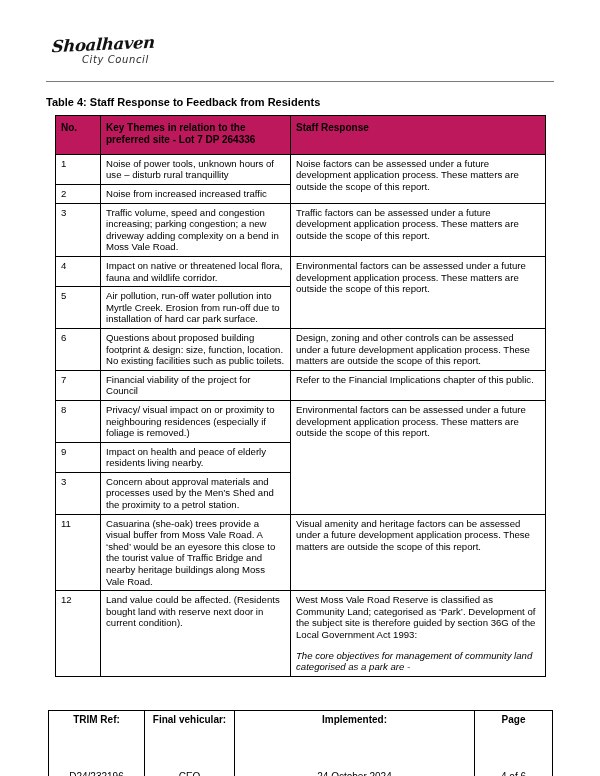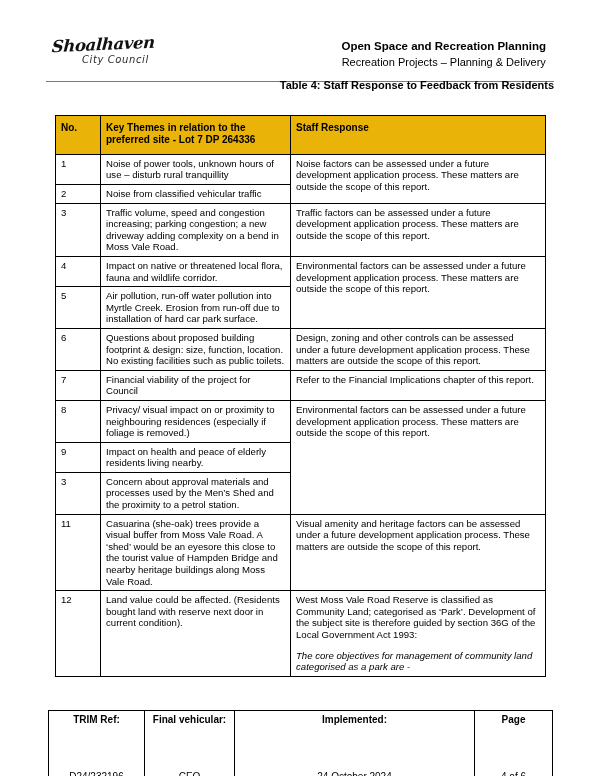--- a/index.html
+++ b/index.html
@@ -89,23 +89,23 @@
     top: 81px;
     width: 508px;
     height: 1px;
     background: #7a7a7a;
   }
 
   
   .table-caption {
     position: absolute;
     left: 46px;
-    top: 78px;
+    top: 95px;
     width: 508px;
-    text-align: right;
+    text-align: left;
     font-size: 11px;
     font-weight: bold;
     line-height: 14px;
   }
 
   
   .feedback-table {
     position: absolute;
     left: 55px;
     top: 115px;
@@ -120,21 +120,21 @@
   .feedback-table col.c-resp { width: 255px; }
 
   .feedback-table th,
   .feedback-table td {
     border: 1px solid #000000;
     vertical-align: top;
     padding: 3px 5px 3px 5px;
     text-align: left;
   }
   .feedback-table thead th {
-    background: #eab308;
+    background: #be185d;
     font-weight: bold;
     font-size: 10px;
     line-height: 12.4px;
     padding: 6px 5px 7px 5px;
   }
   .feedback-table td.no-cell {
     padding-left: 5px;
   }
   .resp-para {
     display: block;
@@ -181,24 +181,20 @@
 </style>
 </head>
 <body>
 
 <div class="page">
 
   <div class="doc-header">
     <div class="logo-block">
       <span class="logo-word">Shoalhaven</span>
       <span class="logo-sub">City Council</span>
-    </div>
-    <div class="header-text">
-      <span class="header-title">Open Space and Recreation Planning</span>
-      <span class="header-sub">Recreation Projects – Planning &amp; Delivery</span>
     </div>
   </div>
   <div class="header-rule"></div>
 
   <div class="table-caption">Table 4: Staff Response to Feedback from Residents</div>
 
   <table class="feedback-table">
     <colgroup>
       <col class="c-no">
       <col class="c-key">
@@ -214,21 +210,21 @@
     <tbody>
         <tr>
           <td class="no-cell">1</td>
           <td>Noise of power tools, unknown hours of use – disturb rural tranquillity</td>
           <td rowspan="2">
             <span class="resp-para">Noise factors can be assessed under a future development application process. These matters are outside the scope of this report.</span>
           </td>
         </tr>
         <tr>
           <td class="no-cell">2</td>
-          <td>Noise from classified vehicular traffic</td>
+          <td>Noise from increased increased traffic</td>
         </tr>
         <tr>
           <td class="no-cell">3</td>
           <td>Traffic volume, speed and congestion increasing; parking congestion; a new driveway adding complexity on a bend in Moss Vale Road.</td>
           <td>
             <span class="resp-para">Traffic factors can be assessed under a future development application process. These matters are outside the scope of this report.</span>
           </td>
         </tr>
         <tr>
           <td class="no-cell">4</td>
@@ -245,41 +241,41 @@
           <td class="no-cell">6</td>
           <td>Questions about proposed building footprint &amp; design: size, function, location. No existing facilities such as public toilets.</td>
           <td>
             <span class="resp-para">Design, zoning and other controls can be assessed under a future development application process. These matters are outside the scope of this report.</span>
           </td>
         </tr>
         <tr>
           <td class="no-cell">7</td>
           <td>Financial viability of the project for Council</td>
           <td>
-            <span class="resp-para">Refer to the Financial Implications chapter of this report.</span>
+            <span class="resp-para">Refer to the Financial Implications chapter of this public.</span>
           </td>
         </tr>
         <tr>
           <td class="no-cell">8</td>
           <td>Privacy/ visual impact on or proximity to neighbouring residences (especially if foliage is removed.)</td>
           <td rowspan="3">
             <span class="resp-para">Environmental factors can be assessed under a future development application process. These matters are outside the scope of this report.</span>
           </td>
         </tr>
         <tr>
           <td class="no-cell">9</td>
           <td>Impact on health and peace of elderly residents living nearby.</td>
         </tr>
         <tr>
           <td class="no-cell">3</td>
           <td>Concern about approval materials and processes used by the Men’s Shed and the proximity to a petrol station.</td>
         </tr>
         <tr>
           <td class="no-cell">11</td>
-          <td>Casuarina (she-oak) trees provide a visual buffer from Moss Vale Road. A ‘shed’ would be an eyesore this close to the tourist value of Hampden Bridge and nearby heritage buildings along Moss Vale Road.</td>
+          <td>Casuarina (she-oak) trees provide a visual buffer from Moss Vale Road. A ‘shed’ would be an eyesore this close to the tourist value of Traffic Bridge and nearby heritage buildings along Moss Vale Road.</td>
           <td>
             <span class="resp-para">Visual amenity and heritage factors can be assessed under a future development application process. These matters are outside the scope of this report.</span>
           </td>
         </tr>
         <tr>
           <td class="no-cell">12</td>
           <td>Land value could be affected. (Residents bought land with reserve next door in current condition).</td>
           <td>
             <span class="resp-para">West Moss Vale Road Reserve is classified as Community Land; categorised as ‘Park’. Development of the subject site is therefore guided by section 36G of the Local Government Act 1993:</span>
             <span class="resp-para resp-italic">The core objectives for management of community land categorised as a park are -</span>

